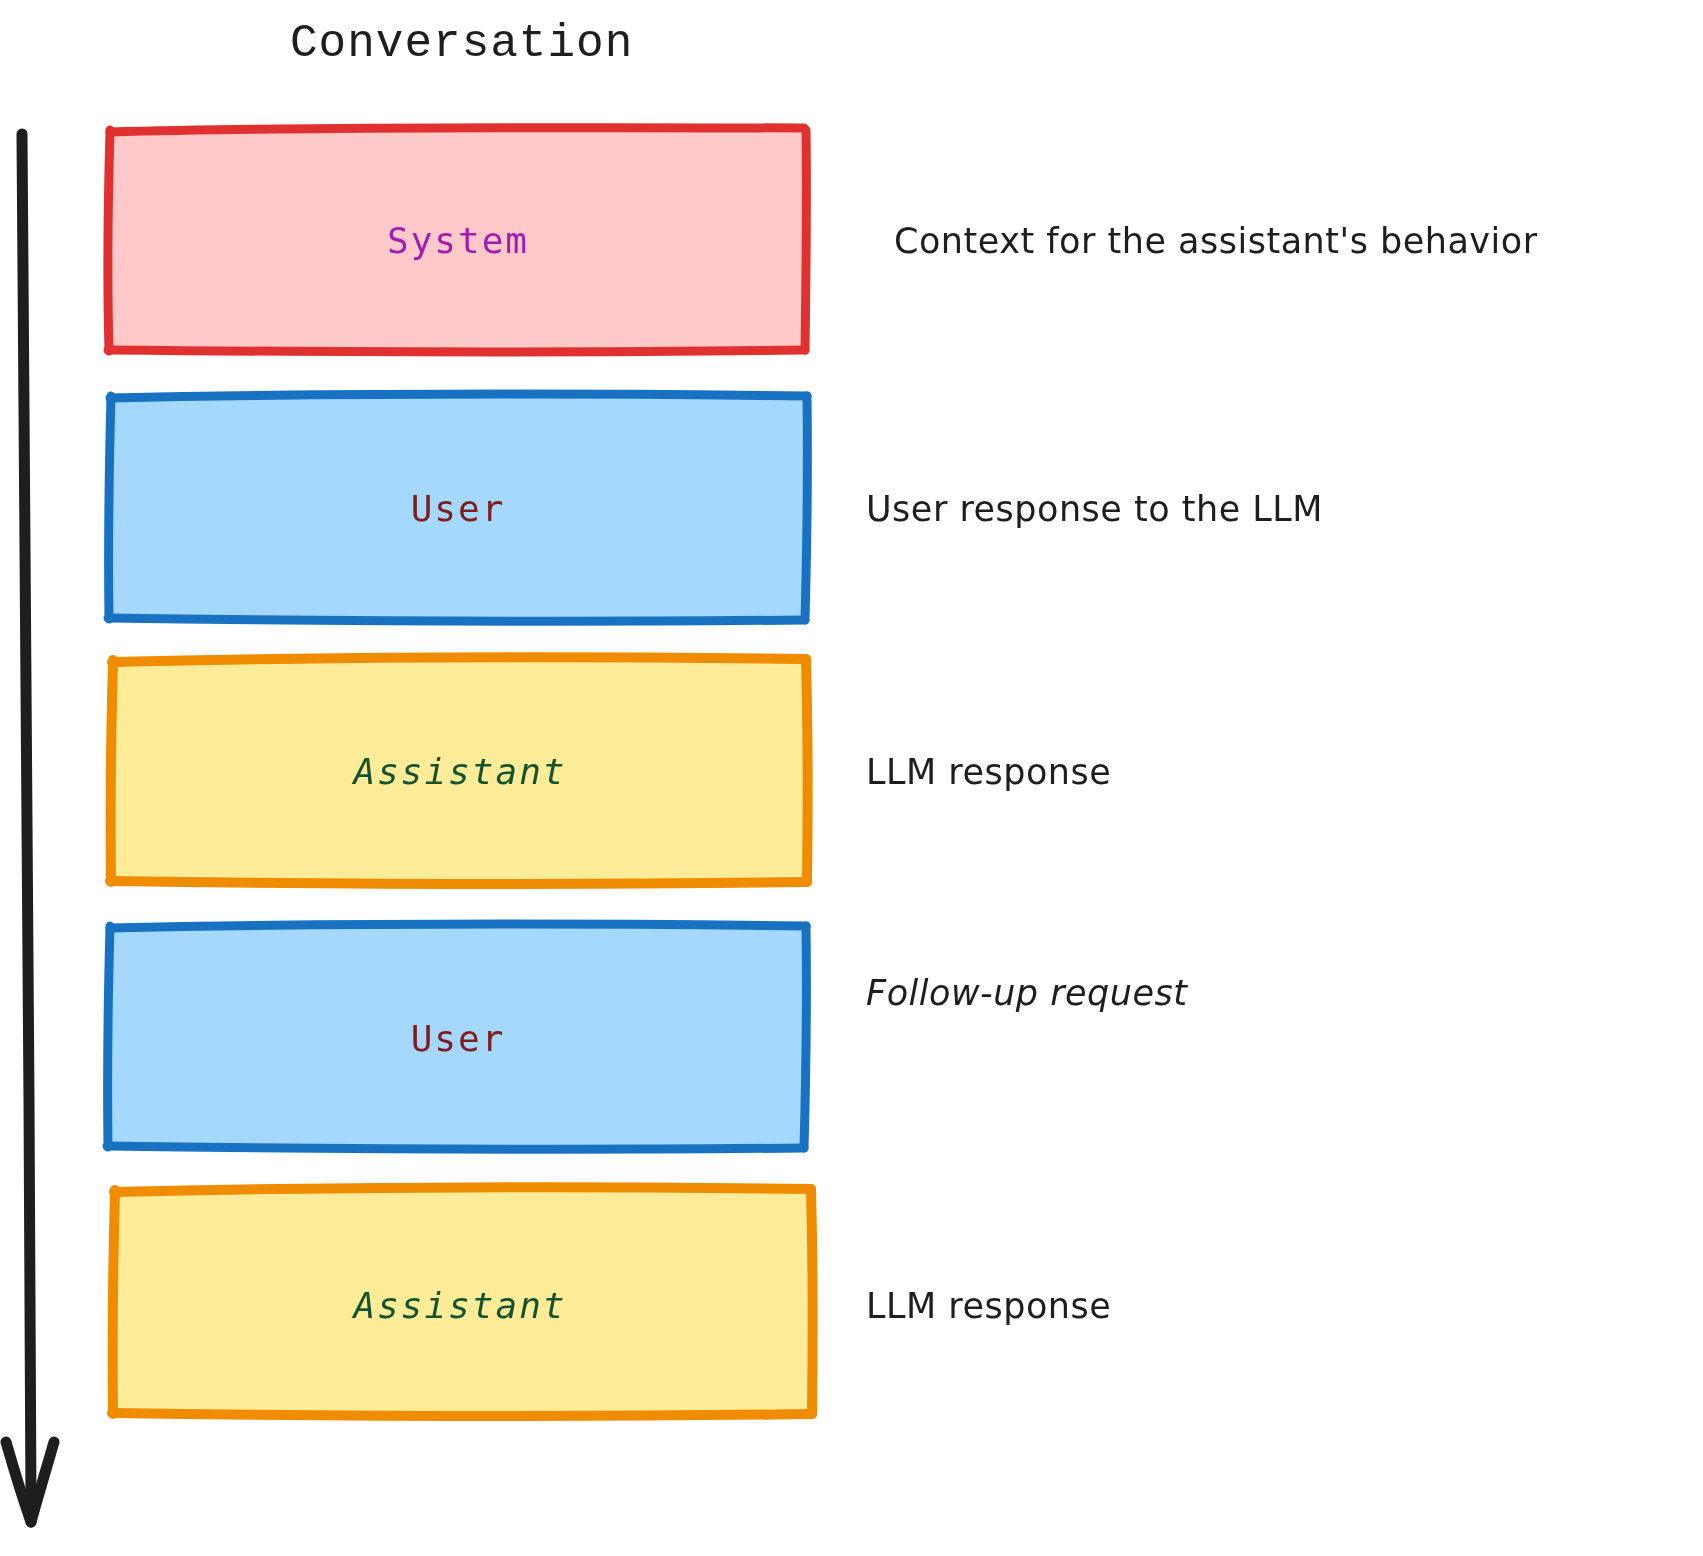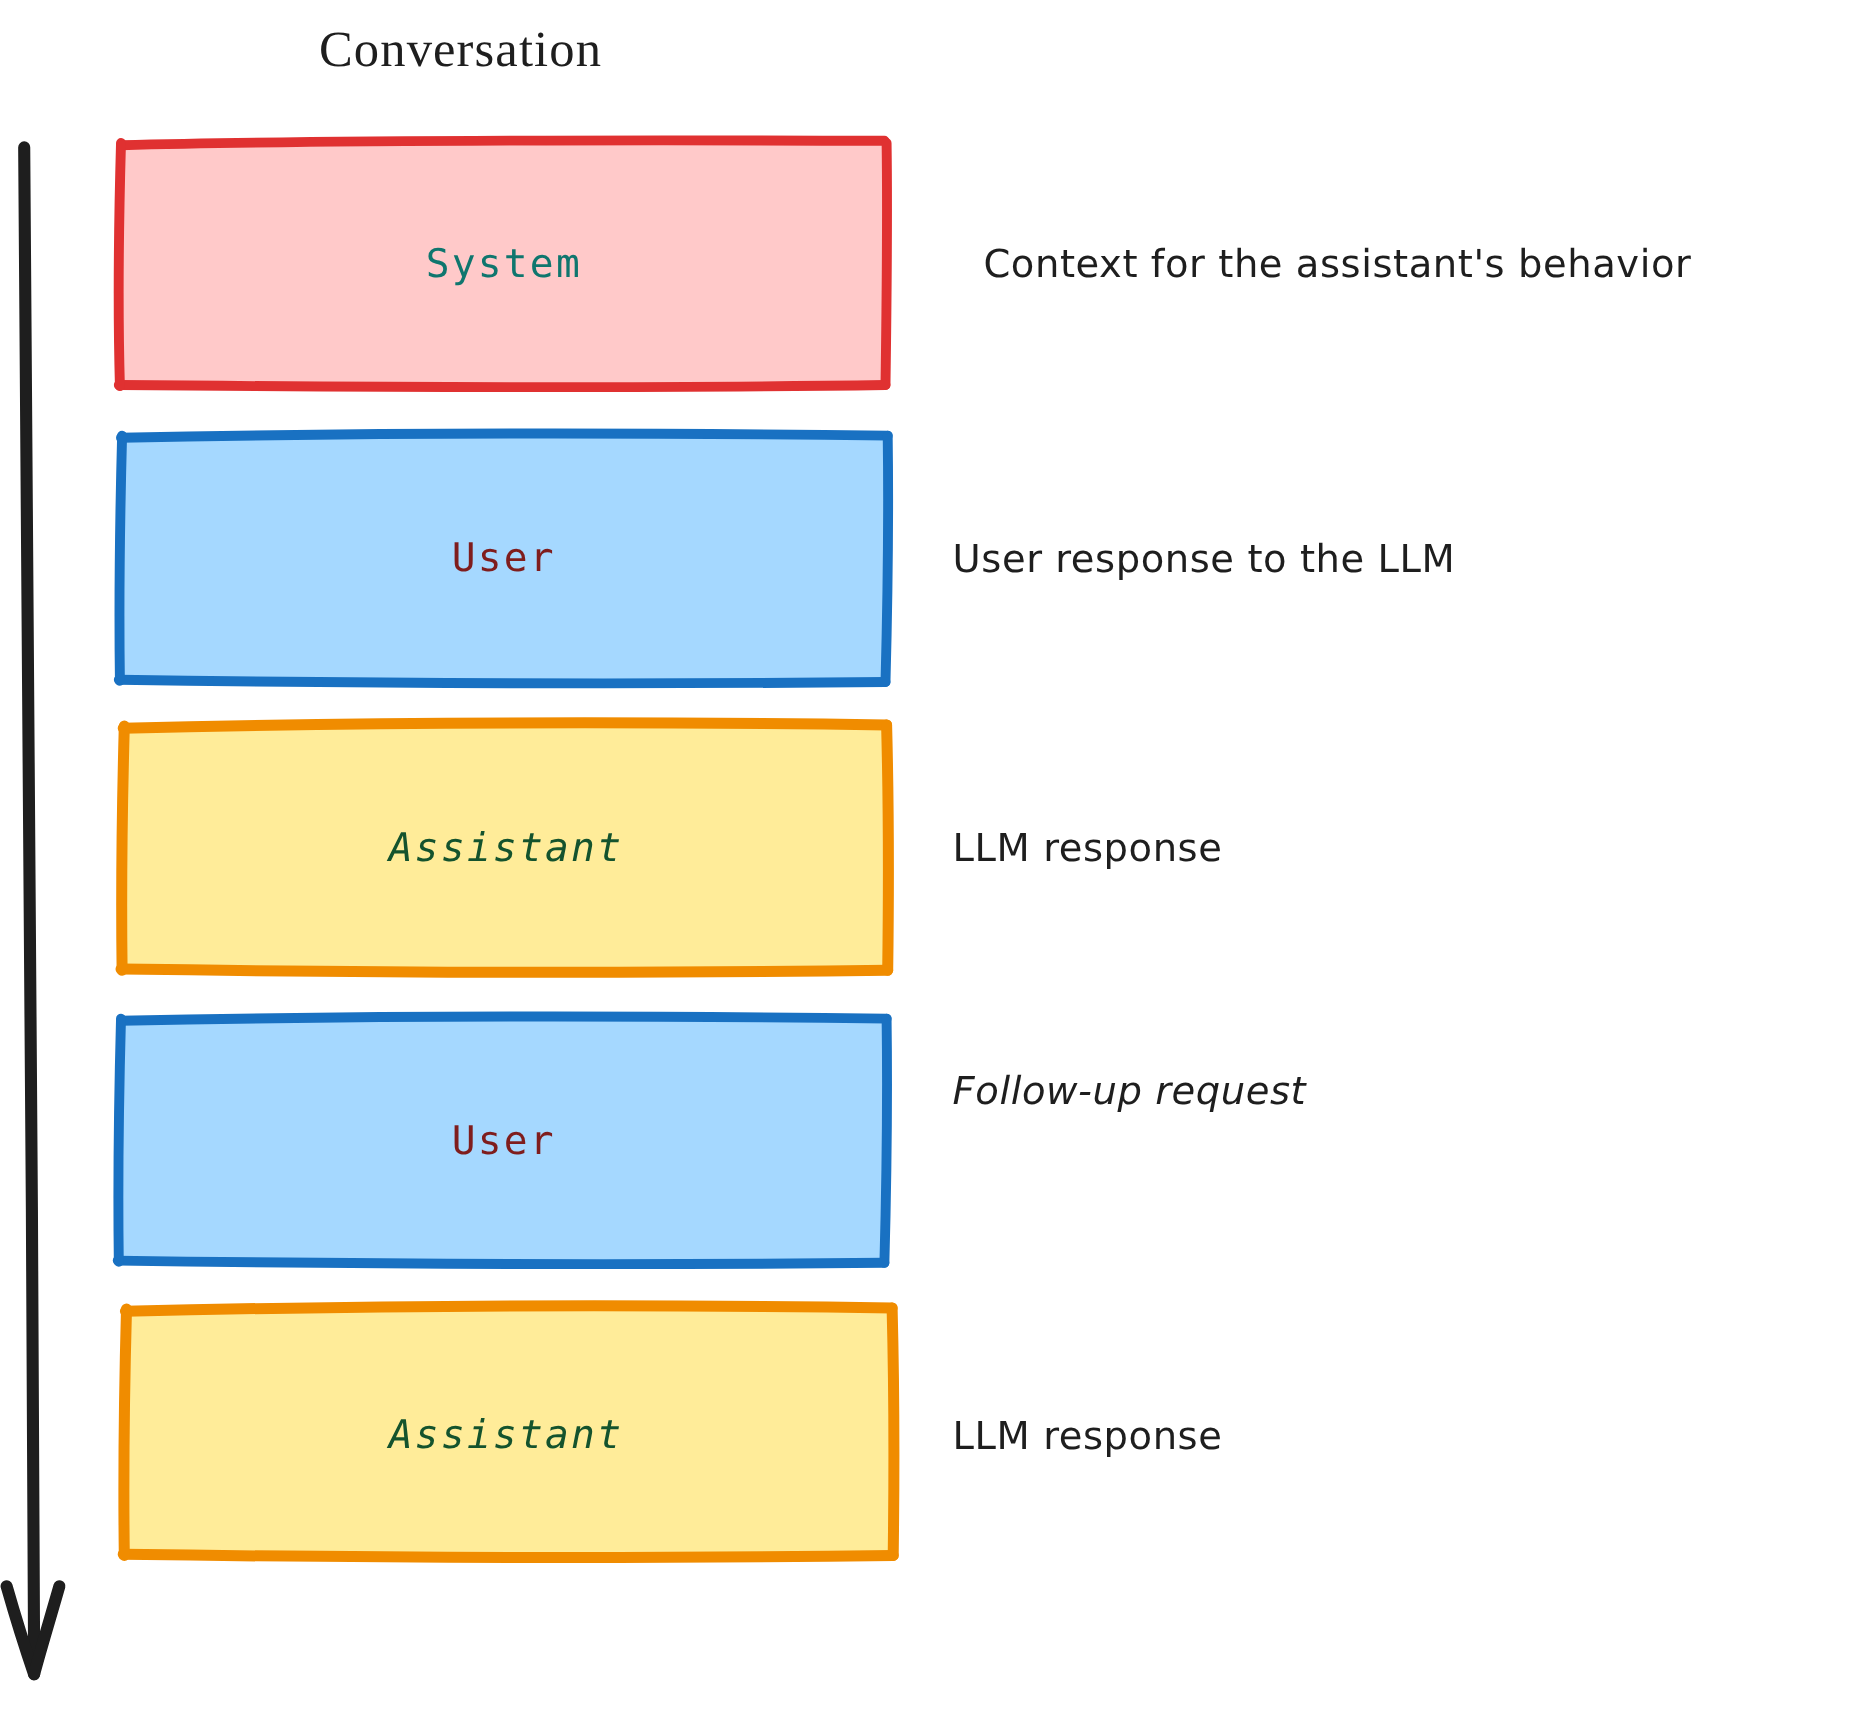--- a/index.html
+++ b/index.html
@@ -20,39 +20,39 @@
     left: 0; top: 0;
     width: 1703px;
     height: 1556px;
   }
 
   
   .title {
     position: absolute;
     left: 290px;
     top: 18px;
-    font-family: Liberation Serif, serif;
+    font-family: Liberation Mono, monospace;
     font-size: 46px;
     font-weight: 400;
     color: #1e1e1e;
     letter-spacing: 1px;
     white-space: nowrap;
   }
 
   
   .box-label {
     position: absolute;
     font-family: "DejaVu Sans Mono", monospace;
     font-size: 36px;
     font-weight: 400;
     letter-spacing: 2px;
     white-space: nowrap;
     transform: translate(-50%, -50%);
   }
-  .lbl-system    { color: #0f766e; }
+  .lbl-system    { color: #a21caf; }
   .lbl-user      { color: #7f1d1d; }
   .lbl-assistant { color: #14532d; font-style: italic; }
 
   
   .desc {
     position: absolute;
     font-family: "DejaVu Sans", sans-serif;
     font-size: 35px;
     font-weight: 400;
     color: #1e1e1e;

